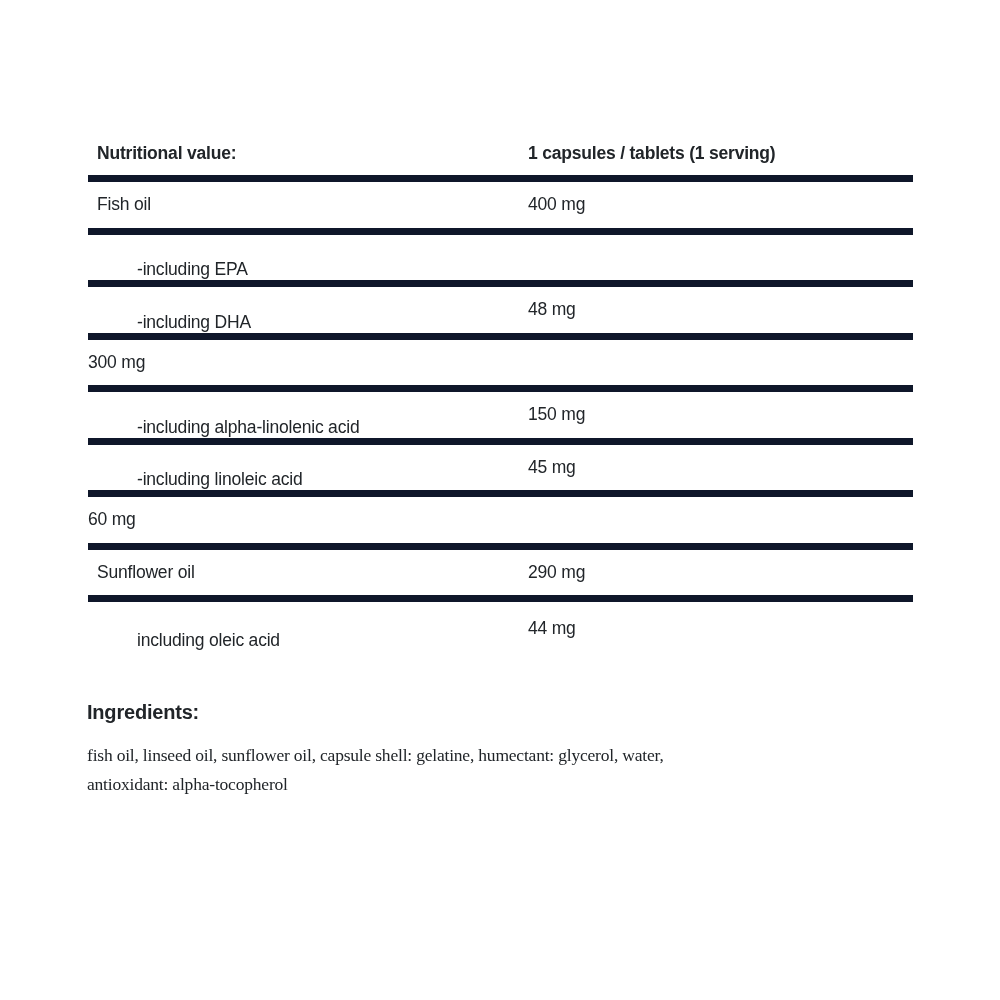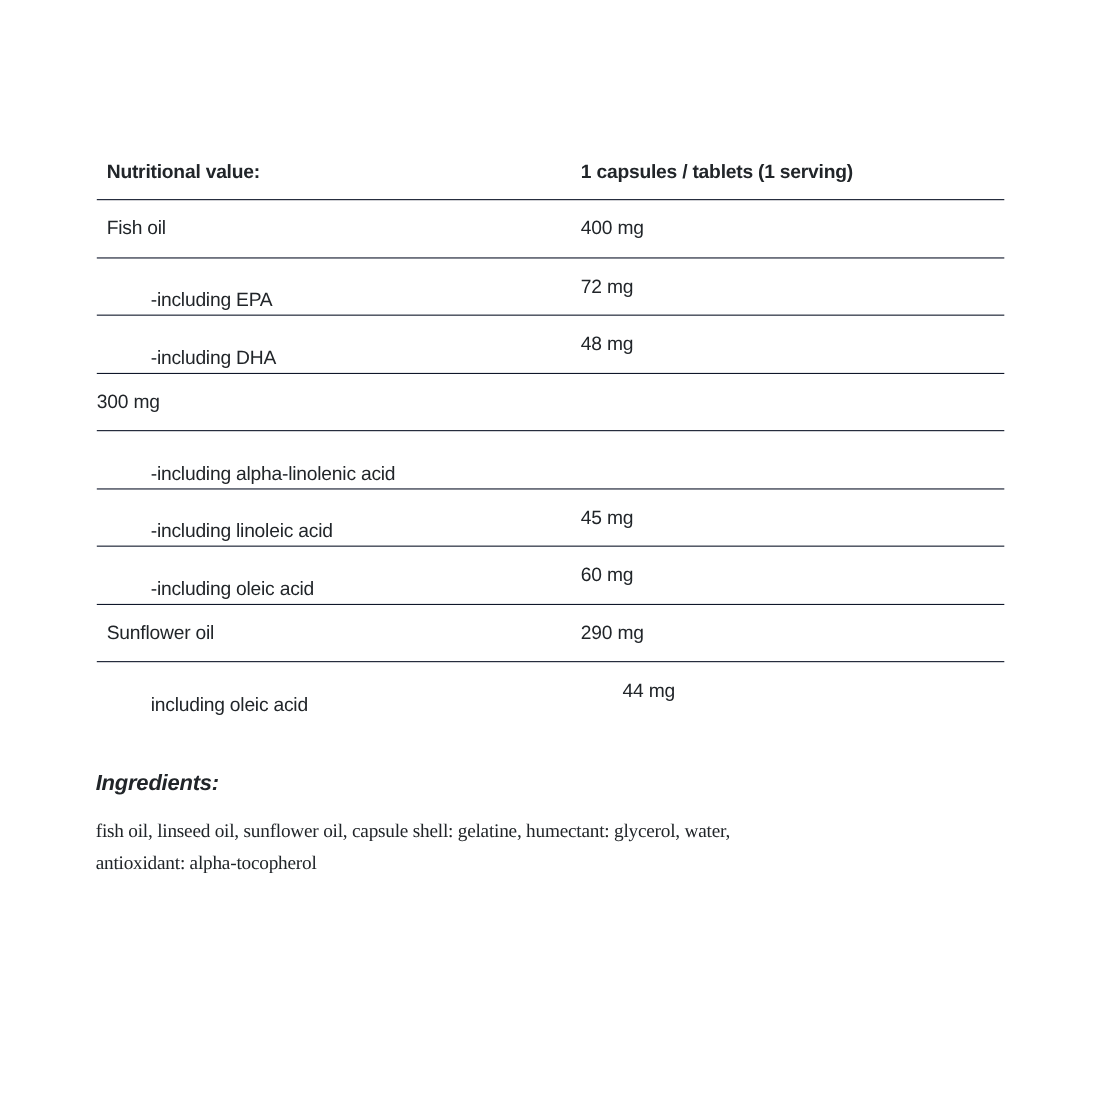--- a/index.html
+++ b/index.html
@@ -15,45 +15,44 @@
     left: 88px;
     top: 132px;
     width: 825px;
   }
   
   .nutrition-table { width: 100%; }
   .t-row {
     display: flex;
     align-items: center;
     height: 52.5px;
-    border-bottom: 1px solid #0f172a;
+    border-bottom: 7px solid #0f172a;
     font-size: 17.5px;
     letter-spacing: -0.2px;
   }
   .t-row.header {
     height: 50px;
     font-weight: bold;
     font-size: 17.5px;
   }
-  .t-row:last-child { border-bottom: none; gap: 38px; }
+  .t-row:last-child { border-bottom: none; }
   .cell-label {
     flex: 0 0 440px;
     padding-left: 9px;
   }
   .t-row.indent .cell-label { padding-left: 49px; margin-top: 25px; }
   .cell-value { flex: 1 1 auto; }
   
   .ingredients { margin-top: 46px; padding-left: 0; }
   .ingredients-heading {
     font-size: 20px;
     font-weight: bold;
     letter-spacing: -0.2px;
     padding-left: 0;
     margin-left: -1px;
-    font-style: italic;
   }
   .ingredients-text {
     margin-top: 17px;
     font-size: 17.5px;
     line-height: 29px;
     letter-spacing: -0.2px;
     white-space: pre-line;
     margin-left: -1px;
     font-family: Liberation Serif, serif;
   }
@@ -69,43 +68,42 @@
       <div class="cell-value">1 capsules / tablets (1 serving)</div>
     </div>
     <div>
   <div class="t-row">
     <div class="cell-label">Fish oil</div>
     <div class="cell-value">400 mg</div>
   </div>
 
   <div class="t-row indent">
     <div class="cell-label">-including EPA</div>
-    <div class="cell-value">72 mg</div>
   </div>
 
   <div class="t-row indent">
     <div class="cell-label">-including DHA</div>
     <div class="cell-value">48 mg</div>
   </div>
 
   <div class="t-row">
     <div class="cell-value">300 mg</div>
   </div>
 
   <div class="t-row indent">
     <div class="cell-label">-including alpha-linolenic acid</div>
+    <div class="cell-value">150 mg</div>
   </div>
 
   <div class="t-row indent">
     <div class="cell-label">-including linoleic acid</div>
     <div class="cell-value">45 mg</div>
   </div>
 
   <div class="t-row indent">
-    <div class="cell-label">-including oleic acid</div>
     <div class="cell-value">60 mg</div>
   </div>
 
   <div class="t-row">
     <div class="cell-label">Sunflower oil</div>
     <div class="cell-value">290 mg</div>
   </div>
 
 
   <div class="t-row indent">

